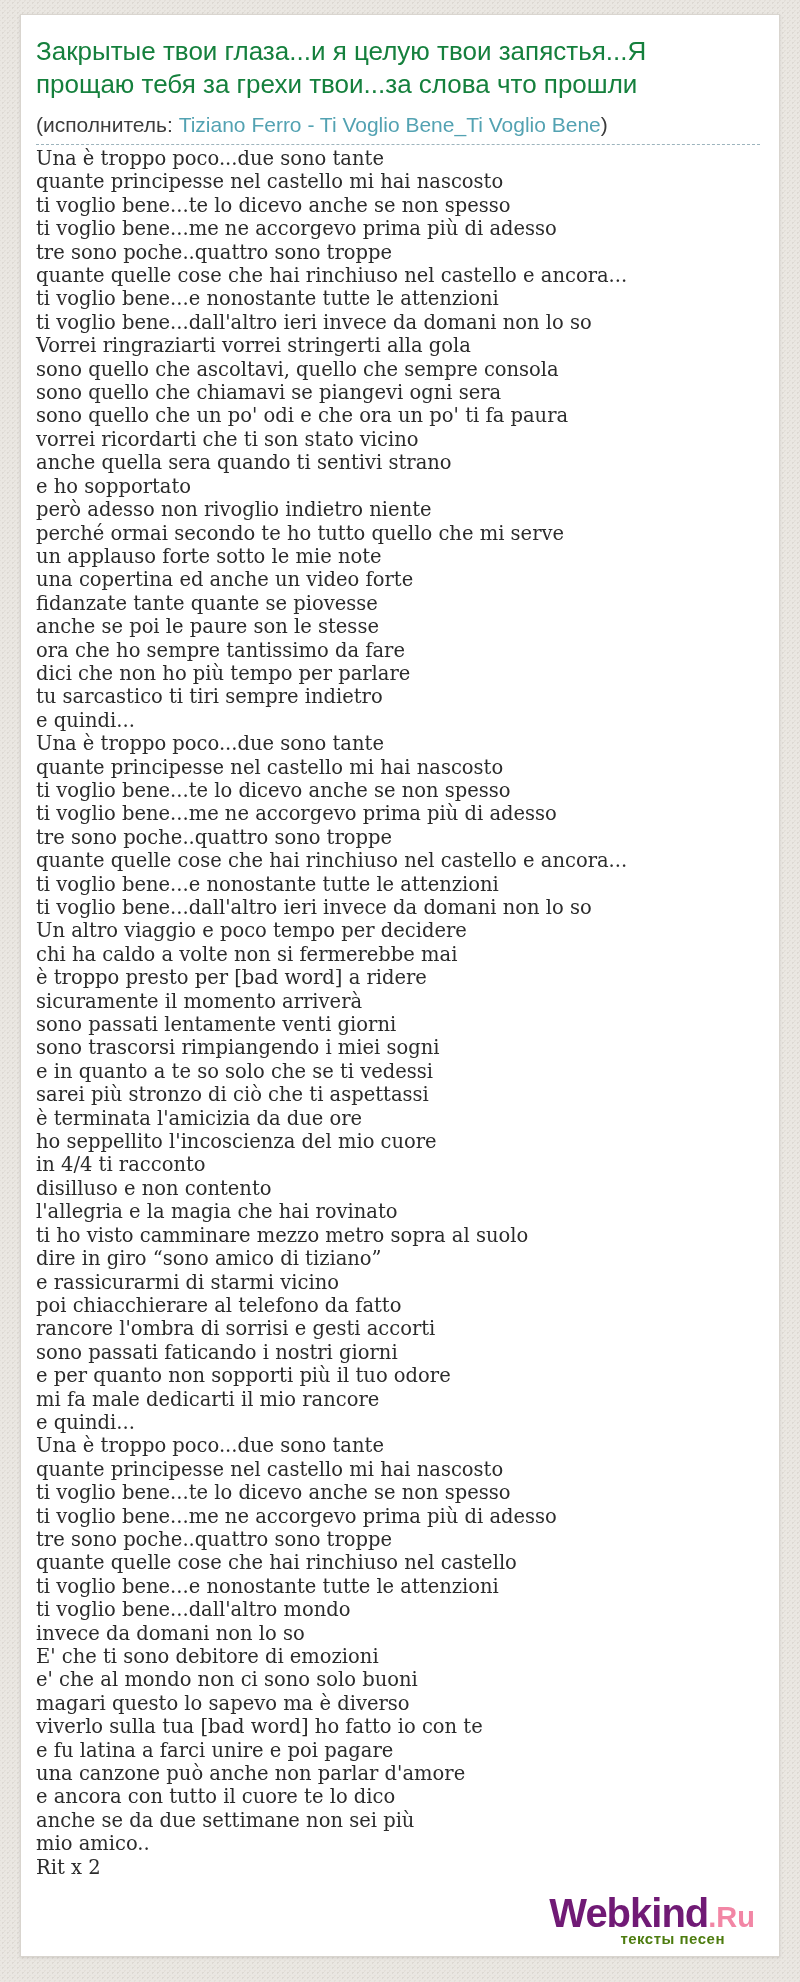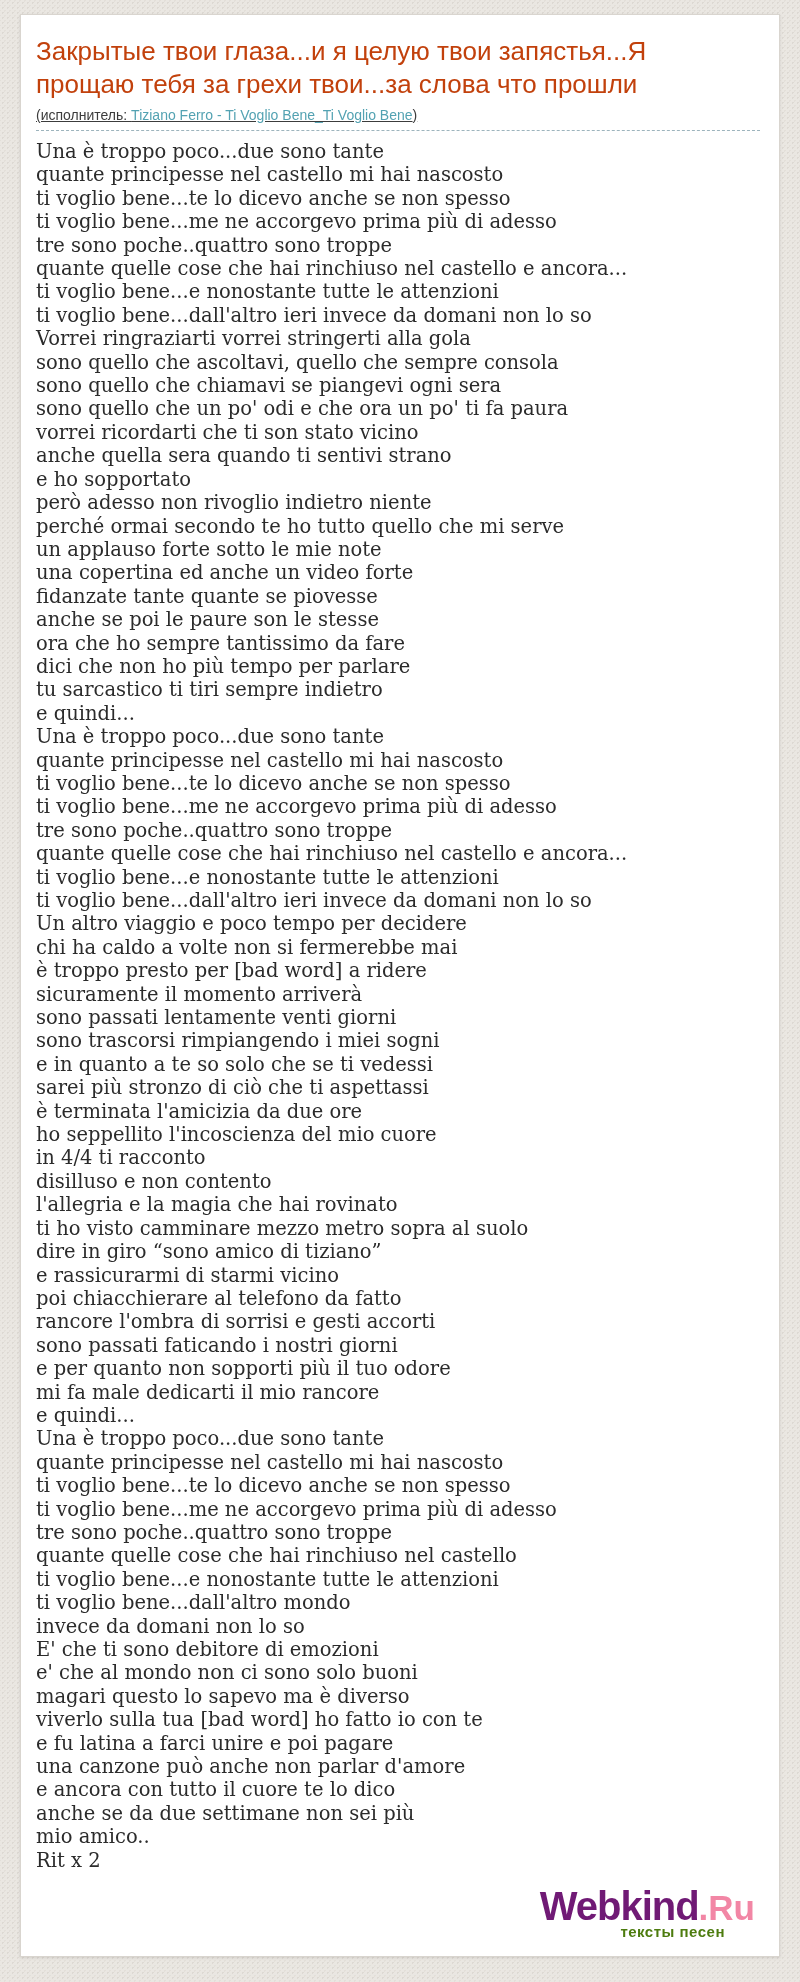--- a/index.html
+++ b/index.html
@@ -20,43 +20,42 @@
   .page-card {
     width:760px;
     margin:14px auto 0 20px;
     min-height:1943px;
     background:#ffffff;
     border:1px solid #d9d5cf;
     box-shadow:0 1px 3px rgba(0,0,0,0.10);
     padding:18px 16px 10px 15px;
   }
   .song-title {
-    color:#c2410c;
+    color:#15803d;
     font-size:26px;
     line-height:33px;
     font-weight:400;
     padding-top:2px;
     width:700px;
   }
   .artist-line {
-    margin-top:6px;
+    margin-top:12px;
     padding-bottom:7px;
-    font-size:14px;
+    font-size:21px;
     color:#3c3c3c;
     border-bottom:1px dashed #9db4bd;
     width:724px;
-    text-decoration:underline;
   }
   .artist-link {
     color:#53a2b2;
     text-decoration:none;
     cursor:pointer;
   }
   .lyrics {
-    margin-top:9px;
+    margin-top:2px;
     font-family:"DejaVu Serif", serif;
     font-size:19.5px;
     line-height:23.4px;
     color:#2b2b2b;
   }
   .lyric-line { white-space:pre-wrap; }
   .footer-logo {
     margin-top:14px;
     text-align:right;
     padding-right:8px;
@@ -64,21 +63,21 @@
     cursor:pointer;
   }
   .logo-main {
     font-weight:700;
     font-size:40px;
     color:#701a75;
     letter-spacing:-1px;
   }
   .logo-ru {
     font-weight:700;
-    font-size:35px;
+    font-size:29px;
     color:#f286a5;
   }
   .logo-tagline {
     font-weight:700;
     font-size:15px;
     color:#4d7c0f;
     padding-right:30px;
     margin-top:-2px;
     letter-spacing:0.5px;
   }

